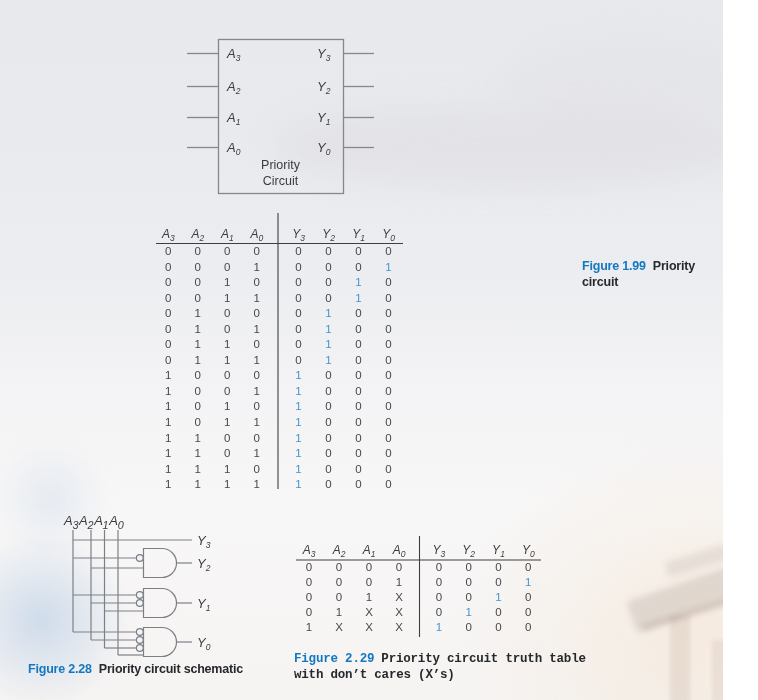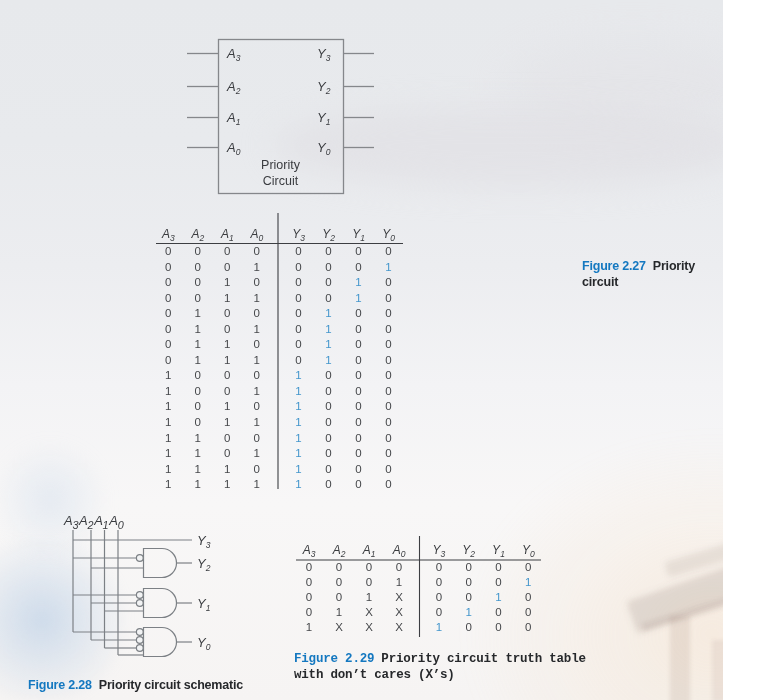--- a/index.html
+++ b/index.html
@@ -430,22 +430,22 @@
     <span class="li"><span>A</span><sub>2</sub></span>
     <span class="li"><span>A</span><sub>1</sub></span>
     <span class="li"><span>A</span><sub>0</sub></span>
   </div>
   <span class="lbl" style="left:197px;top:533px"><span class="b">Y</span><sub>3</sub></span>
   <span class="lbl" style="left:197px;top:556px"><span class="b">Y</span><sub>2</sub></span>
   <span class="lbl" style="left:197px;top:596px"><span class="b">Y</span><sub>1</sub></span>
   <span class="lbl" style="left:197px;top:635px"><span class="b">Y</span><sub>0</sub></span>
 
   <div class="caption" style="left:582px;top:258px;">
-    <span class="fignum">Figure 2.27</span><span>Priority circuit</span>
-  </div>
-  <div class="caption" style="left:28px;top:677px;">
+    <span class="fignum">Figure 1.99</span><span>Priority circuit</span>
+  </div>
+  <div class="caption" style="left:28px;top:661px;">
     <span class="fignum">Figure 2.28</span><span>Priority circuit schematic</span>
   </div>
   <div class="caption" style="left:294px;top:651px;width:300px;font-family:Liberation Mono, monospace;">
     <span class="fignum">Figure 2.29</span><span>Priority circuit truth table with don’t cares (X’s)</span>
   </div>
 
 </div>
 
 </body></html>

